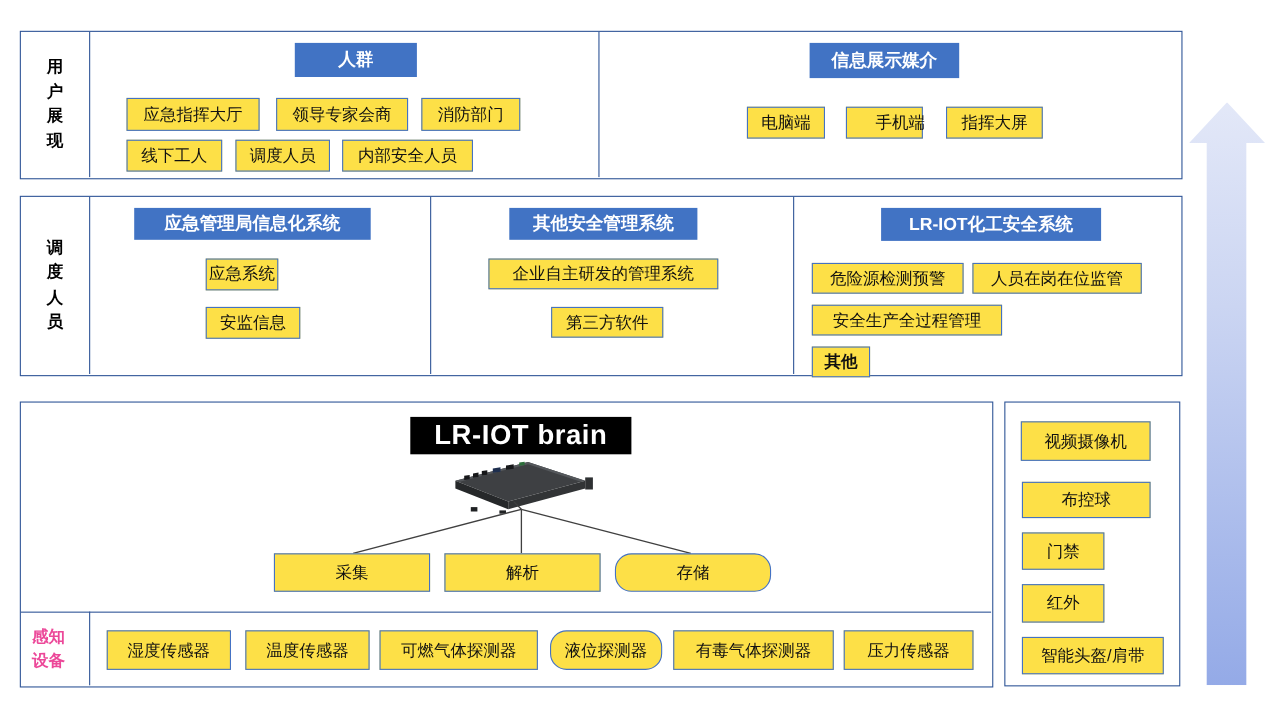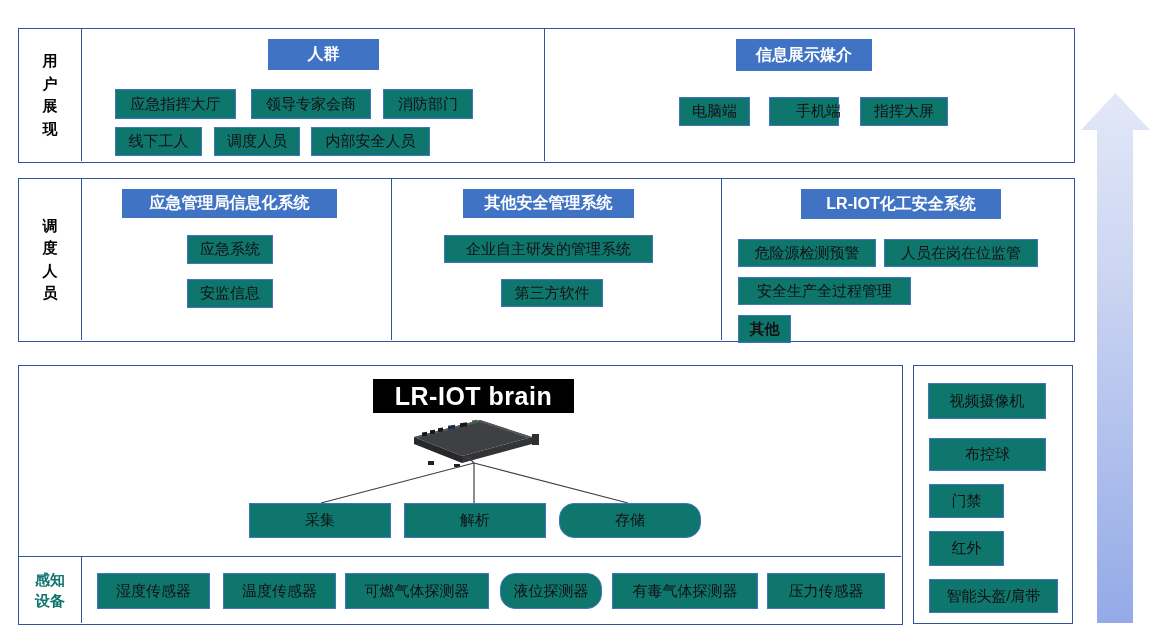--- a/index.html
+++ b/index.html
@@ -4,28 +4,28 @@
 <style>
   html,body { margin:0; padding:0; background:#ffffff; }
   body { font-family:"Liberation Sans","DejaVu Sans",sans-serif; }
   .canvas { position:relative; width:1156px; height:639px; background:#fff; overflow:hidden; }
 
   .section { position:absolute; border:1.6px solid #2F5597; background:#fff; box-sizing:border-box; }
   .vcell { position:absolute; left:0; top:0; display:flex; align-items:center; justify-content:center;
            border-right:1.6px solid #2F5597; box-sizing:border-box; }
   .vtext { width:17px; word-break:break-all; line-break:anywhere; text-align:center;
            font-size:15px; line-height:1.5; color:#000; font-weight:600; }
-  .wtext { width:42px; word-break:break-all; line-break:anywhere; text-align:center;
-           font-size:15px; line-height:1.4; color:#0f766e; font-weight:600; }
+  .wtext { width:42px; word-break:break-all; line-break:anywhere; text-align:left;
+           font-size:15px; line-height:1.4; color:#ec4899; font-weight:600; }
   .vline { position:absolute; width:0; border-left:1.4px solid #2F5597; }
   .hline { position:absolute; height:0; border-top:1.4px solid #2F5597; }
 
   .hdr { position:absolute; background:#4173C4; color:#fff; font-weight:bold; font-size:16px;
          display:flex; align-items:center; justify-content:center; white-space:nowrap; box-sizing:border-box; }
-  .box { position:absolute; background:#0f766e; border:1.3px solid #4472C4; color:#111; font-size:15px;
+  .box { position:absolute; background:#fde047; border:1.3px solid #4472C4; color:#111; font-size:15px;
          display:flex; align-items:center; justify-content:center; white-space:nowrap; box-sizing:border-box; }
 
   .brainhdr { position:absolute; background:#000; color:#fff; font-weight:bold; font-size:25px;
               display:flex; align-items:center; justify-content:center; letter-spacing:0.5px; }
 
   .arrow { position:absolute; left:1081px; top:93px; width:69px; height:530px;
            background:linear-gradient(to bottom,#E3E8F8 0%,#CBD5F2 35%,#94AAE7 100%);
            clip-path:polygon(50% 0%,100% 7%,75.4% 7%,75.4% 100%,23.2% 100%,23.2% 7%,0% 7%); }
 
   svg { position:absolute; left:0; top:0; }
@@ -56,21 +56,21 @@
   </div>
 
   <div class="section" style="left:18px; top:178px; width:1057px; height:164px;">
     <div class="vcell" style="width:63px; height:161px;">
       <div class="vtext">调度人员</div>
     </div>
     <div class="vline" style="left:372px; top:0; height:161px;"></div>
     <div class="vline" style="left:702px; top:0; height:161px;"></div>
 
     <div class="hdr" style="left:103px; top:10px; width:215px; height:29px;">应急管理局信息化系统</div>
-    <div class="box" style="left:168px; top:56px;  width:86px; height:29px;">应急系统</div>
+    <div class="box" style="left:168px; top:56px;  width:66px; height:29px;">应急系统</div>
     <div class="box" style="left:168px; top:100px; width:86px; height:29px;">安监信息</div>
 
     <div class="hdr" style="left:444px; top:10px; width:171px; height:29px;">其他安全管理系统</div>
     <div class="box" style="left:425px; top:56px;  width:209px; height:28px;">企业自主研发的管理系统</div>
     <div class="box" style="left:482px; top:100px; width:102px; height:28px;">第三方软件</div>
 
     <div class="hdr" style="left:782px; top:10px; width:200px; height:30px;">LR-IOT化工安全系统</div>
     <div class="box" style="left:719px; top:60px;  width:138px; height:28px;">危险源检测预警</div>
     <div class="box" style="left:865px; top:60px;  width:154px; height:28px;">人员在岗在位监管</div>
     <div class="box" style="left:719px; top:98px;  width:173px; height:28px;">安全生产全过程管理</div>

